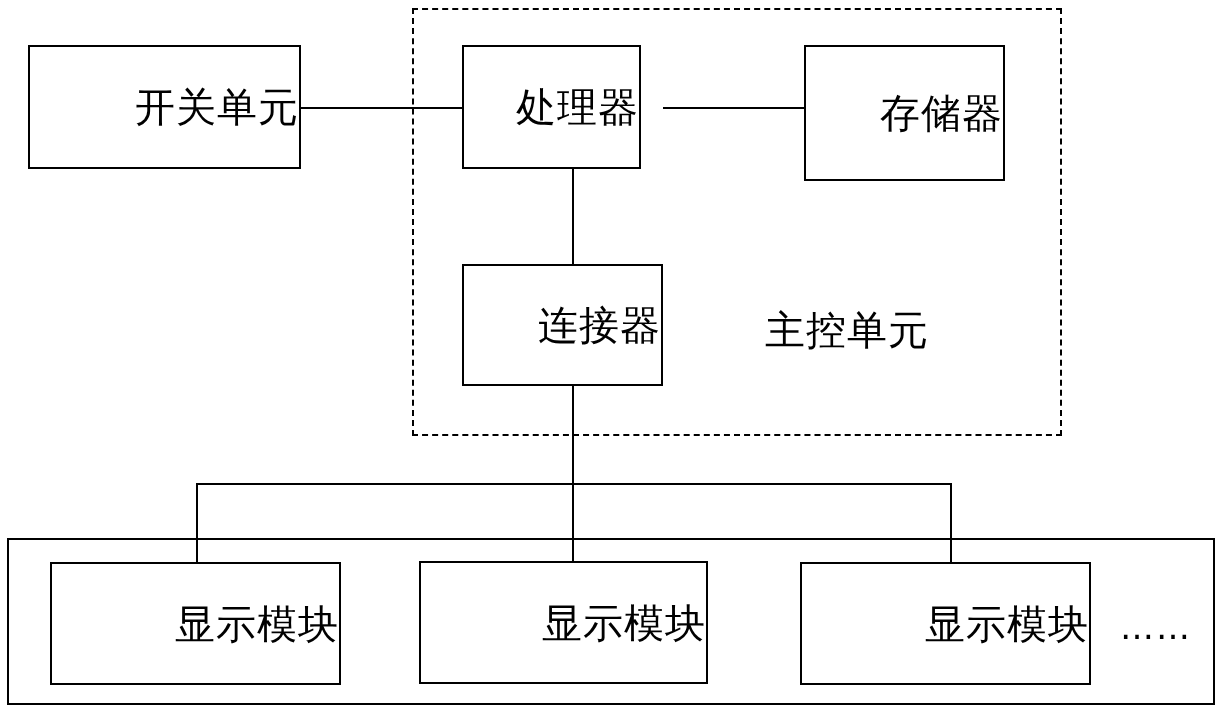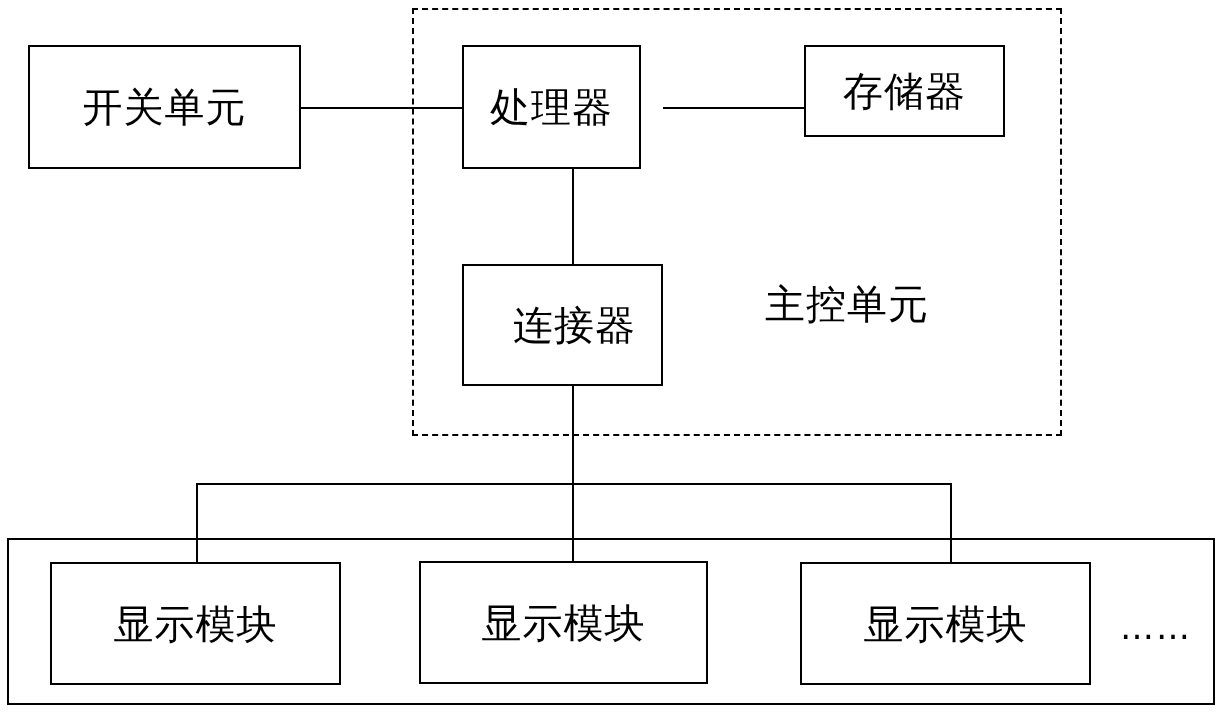--- a/index.html
+++ b/index.html
@@ -17,21 +17,21 @@
     background: #ffffff;
     overflow: hidden;
   }
   .node-box {
     position: absolute;
     box-sizing: border-box;
     border: 2px solid #000000;
     background: transparent;
     display: flex;
     align-items: center;
-    justify-content: center;
+    justify-content: flex-end;
   }
   .node-label {
     font-size: 40px;
     line-height: 1;
     color: #000000;
     letter-spacing: 1px;
     white-space: nowrap;
   }
   .group-dashed {
     position: absolute;
@@ -96,29 +96,29 @@
   <div class="group-solid" style="left:7px; top:538px; width:1208px; height:167px;"></div>
 
   <div class="node-box" style="left:28px; top:45px; width:273px; height:124px;">
     <span class="node-label">开关单元</span>
   </div>
 
   <div class="node-box" style="left:462px; top:45px; width:179px; height:124px;">
     <span class="node-label">处理器</span>
   </div>
 
-  <div class="node-box" style="left:804px; top:45px; width:201px; height:92px;">
+  <div class="node-box" style="left:804px; top:45px; width:201px; height:136px;">
     <span class="node-label">存储器</span>
   </div>
 
   <div class="node-box" style="left:462px; top:264px; width:201px; height:122px;padding-left:24px;">
     <span class="node-label">连接器</span>
   </div>
 
-  <div class="free-label" style="left:765px; top:284px;">主控单元</div>
+  <div class="free-label" style="left:765px; top:314px;font-family:Liberation Mono, monospace;">主控单元</div>
 
   <div class="node-box" style="left:50px; top:562px; width:291px; height:123px;">
     <span class="node-label">显示模块</span>
   </div>
 
   <div class="node-box" style="left:419px; top:561px; width:289px; height:123px;">
     <span class="node-label">显示模块</span>
   </div>
 
   <div class="node-box" style="left:800px; top:562px; width:291px; height:123px;">

